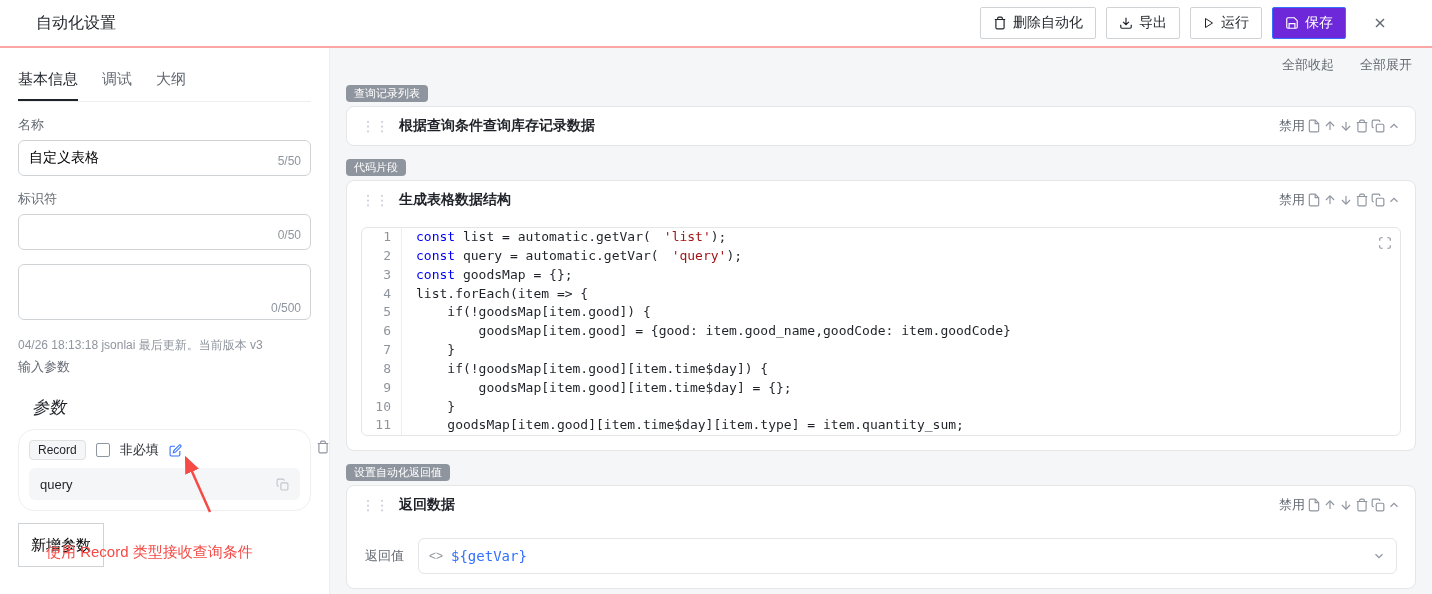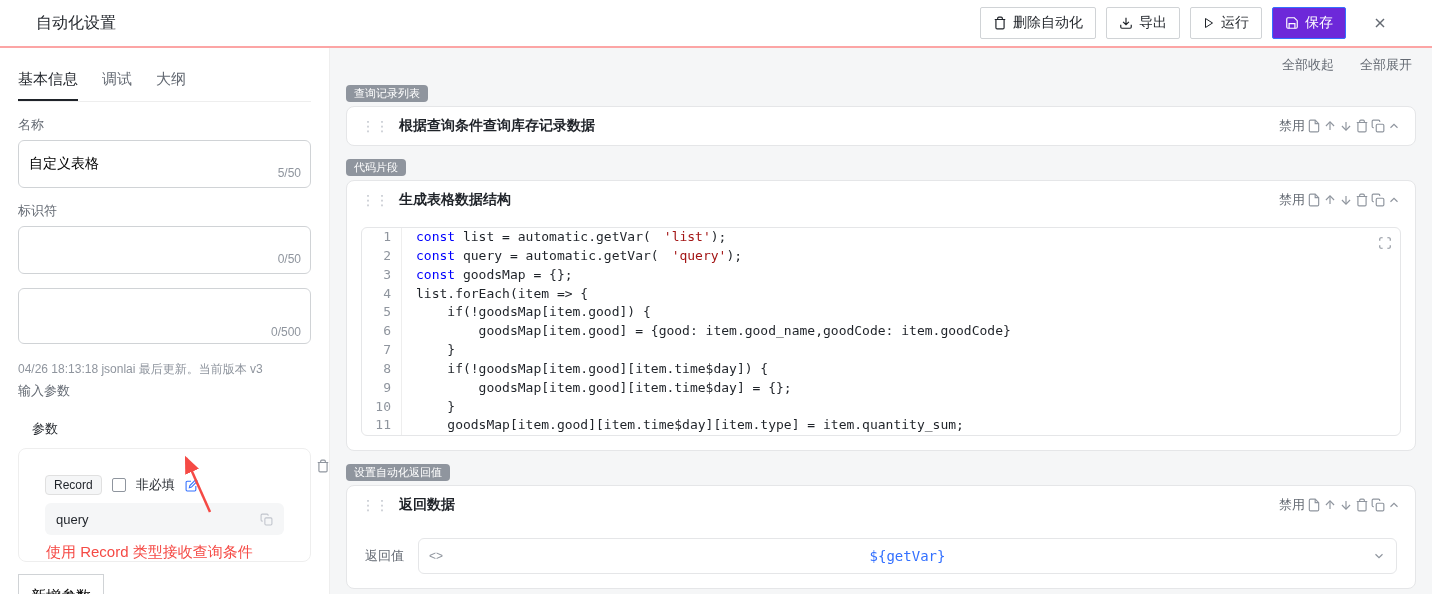--- a/index.html
+++ b/index.html
@@ -18,30 +18,30 @@
 .sidebar { width: 330px; border-right: 1px solid #eee; padding: 12px 18px; overflow-y: auto; position: relative; }
 .main { flex: 1; background: #f5f6f7; padding: 0 16px 16px; overflow-y: auto; position: relative; }
 
 
 .tabs { display: flex; gap: 24px; border-bottom: 1px solid #eee; margin-bottom: 14px; }
 .tab { padding: 10px 0; font-size: 15px; color: #646a73; cursor: pointer; border-bottom: 2px solid transparent; }
 .tab.active { color: #1f2329; font-weight: 500; border-bottom-color: #1f2329; }
 
 
 .field-label { font-size: 13px; color: #646a73; margin-bottom: 6px; display: block; }
-.field-input { width: 100%; height: 48px; border: 1px solid #d0d3d6; border-radius: 6px; padding: 4px 10px; font-size: 14px; }
+.field-input { width: 100%; height: 36px; border: 1px solid #d0d3d6; border-radius: 6px; padding: 4px 10px; font-size: 14px; }
 .field-input.textarea { height: 56px; padding: 8px 10px; resize: none; }
 .field-wrap { position: relative; margin-bottom: 14px; }
 .char-count { position: absolute; right: 10px; bottom: 8px; font-size: 12px; color: #8f959e; }
 .meta-text { font-size: 12px; color: #8f959e; margin-bottom: 2px; }
 .section-label { font-size: 13px; color: #646a73; margin-bottom: 10px; margin-top: 4px; }
 
 
-.param-header { padding: 10px 14px; font-size: 13px; color: #1f2329; }
-.param-card { background: #fff; border: 1px solid #eee; border-radius: 8px; padding: 26px; position: relative; margin-bottom: 12px; }
+.param-header { padding: 10px 14px; font-size: 17px; color: #1f2329; font-style: italic; }
+.param-card { background: #fff; border: 1px solid #eee; border-radius: 16px; padding: 10px; position: relative; margin-bottom: 12px; }
 .param-row1 { display: flex; align-items: center; gap: 10px; margin-bottom: 8px; }
 .type-tag { background: #f5f6f7; border: 1px solid #e0e0e0; border-radius: 4px; padding: 2px 8px; font-size: 12px; }
 .checkbox { width: 14px; height: 14px; border: 1px solid #8f959e; border-radius: 2px; display: inline-block; }
 .edit-icon { color: #3370ff; font-size: 13px; cursor: pointer; }
 .del-icon { position: absolute; right: -20px; top: 10px; color: #8f959e; cursor: pointer; font-size: 14px; }
 .param-input { width: 100%; height: 32px; background: #f5f6f7; border: 1px solid transparent; border-radius: 6px; padding: 0 10px; font-size: 13px; position: relative; display: flex; align-items: center; justify-content: space-between; }
 .btn-small { height: 44px; padding: 0 12px; border: 1px solid #d0d3d6; border-radius: 0; background: #fff; cursor: pointer; font-size: 15px; }
 
 
 .arrow-svg { position: absolute; left: 180px; top: 452px; pointer-events: none; }
@@ -68,21 +68,21 @@
 .code-wrap { padding: 8px 14px 14px; }
 .code-box { border: 1px solid #e5e6e8; border-radius: 6px; font-family: "SF Mono", Menlo, Consolas, monospace; font-size: 13px; line-height: 1.45; overflow: hidden; position: relative; }
 .code-line { display: flex; }
 .gutter { width: 40px; text-align: right; padding-right: 10px; color: #8f959e; user-select: none; border-right: 1px solid #eee; }
 .code-text { padding-left: 14px; white-space: pre; }
 .kw { color: #0000ff; }
 .str { color: #a31515; margin-left: 13px; }
 .expand-btn { position: absolute; right: 8px; top: 8px; color: #8f959e; cursor: pointer; font-size: 13px; }
 
 
-.return-body { padding: 14px 18px; display: flex; align-items: center; gap: 14px; text-align: center; }
+.return-body { padding: 14px 18px; display: flex; align-items: center; gap: 14px; }
 .return-label { font-size: 13px; color: #646a73; }
 .return-field { flex: 1; height: 36px; border: 1px solid #e5e6e8; border-radius: 6px; display: flex; align-items: center; padding: 0 10px; gap: 8px; }
 .code-icon { color: #8f959e; font-size: 12px; }
 .return-value { color: #3370ff; font-family: monospace; flex: 1; }
 .chevron { color: #8f959e; }
 
 svg { display: block; }
 </style>
 </head>
 <body>

